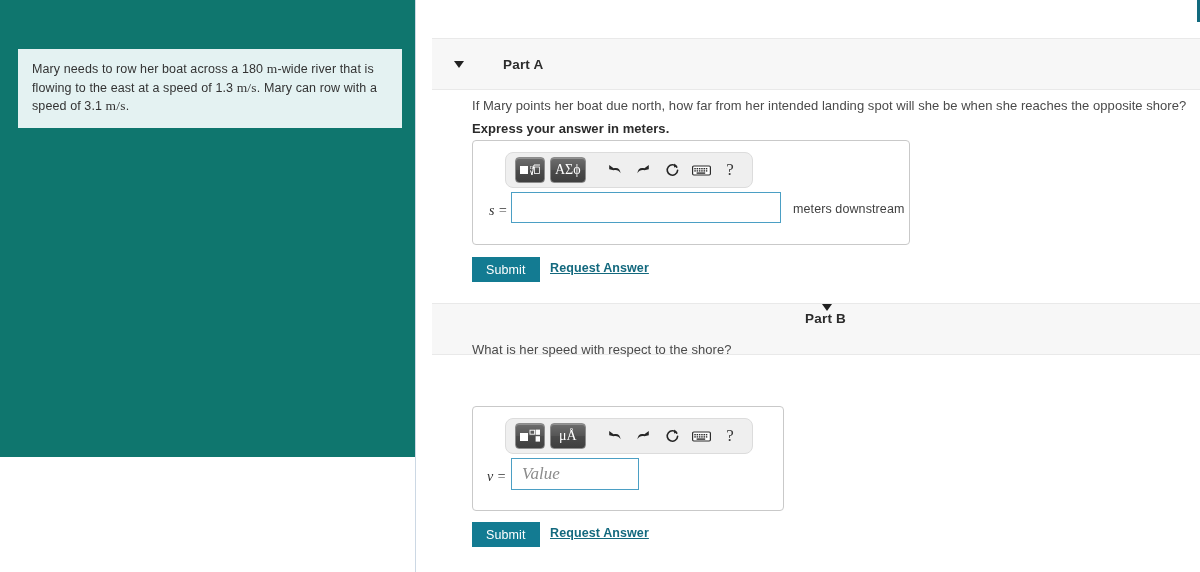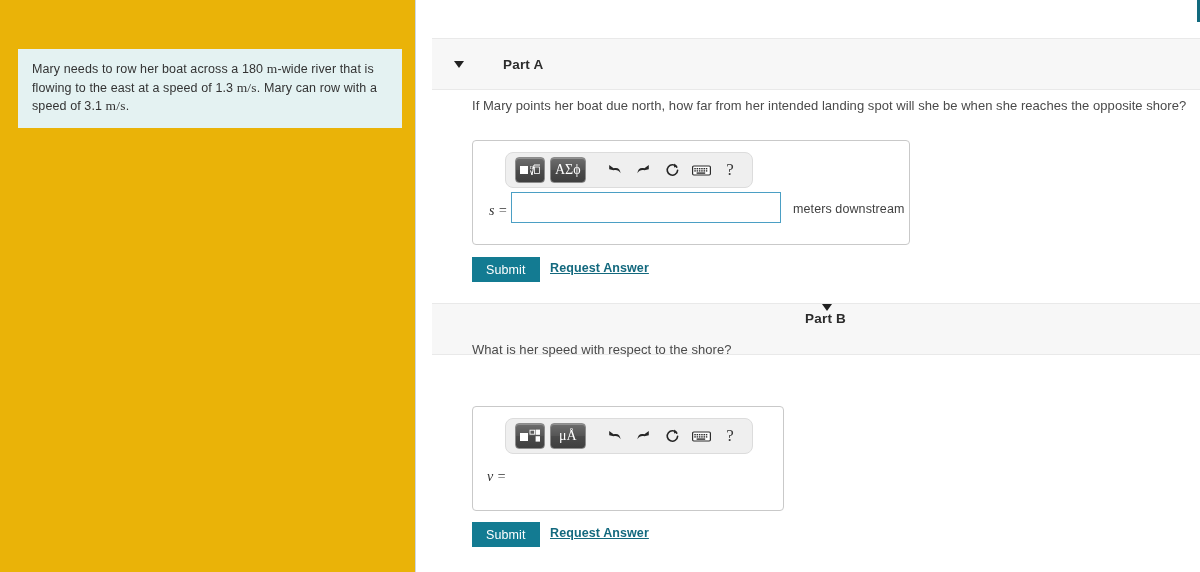--- a/index.html
+++ b/index.html
@@ -15,22 +15,22 @@
     color: #333333;
     overflow: hidden;
     position: relative;
   }
 
   
   #left-panel {
     position: absolute;
     left: 0; top: 0;
     width: 415px;
-    height: 572px;
-    background: #eab308;
+    height: 457px;
+    background: #0f766e;
   }
   #problem-statement {
     position: absolute;
     left: 18px;
     top: 49px;
     width: 384px;
     padding: 11px 14px 12px 14px;
     box-sizing: border-box;
     background: #e4f2f2;
     color: #333333;
@@ -239,20 +239,21 @@
 <div id="vertical-divider"></div>
 
 <div id="right-panel">
 
   <div class="part-header" style="top:38px;gap:20px;">
     <div class="caret"></div>
     <div class="part-title">Part A</div>
   </div>
 
   <div class="question-text" style="top:98px;">If Mary points her boat due north, how far from her intended landing spot will she be when she reaches the opposite shore?</div>
+  <div class="instruction-text" style="top:121px;">Express your answer in meters.</div>
 
   <div class="answer-box" style="left:56px; top:140px; width:438px; height:105px;">
 
     <div class="toolbar" style="width:248px;">
 
       <div class="tb-btn">
         <svg width="22" height="16" viewBox="0 0 22 16">
           <rect x="1" y="4" width="8" height="8" fill="#ffffff"></rect>
           <text x="11" y="7" font-family="Liberation Serif, serif" font-size="6" fill="#ffffff">n</text>
           <path d="M11.5 8.5 L13 13 L15 3 L21 3" stroke="#ffffff" stroke-width="1" fill="none"></path>
@@ -383,20 +384,21 @@
         </svg>
       </div>
 
       <div class="tb-icon">
         <span style="font-family:'Liberation Serif',serif; font-size:17px; color:#3a3a3a;">?</span>
       </div>
     </div>
 
     <div class="var-label" style="left:14px; top:62px;">v =</div>
 
+    <input class="answer-input" style="left: 38px; top: 51px; width: 128px; height: 32px;" type="text" value="" placeholder="Value">
 
   </div>
 
   <button class="submit-btn" style="left:56px; top:522px;">Submit</button>
   <a class="request-link" style="left:134px; top:526px;">Request Answer</a>
 
 </div>
 
 <div id="right-edge-accent"></div>
 

